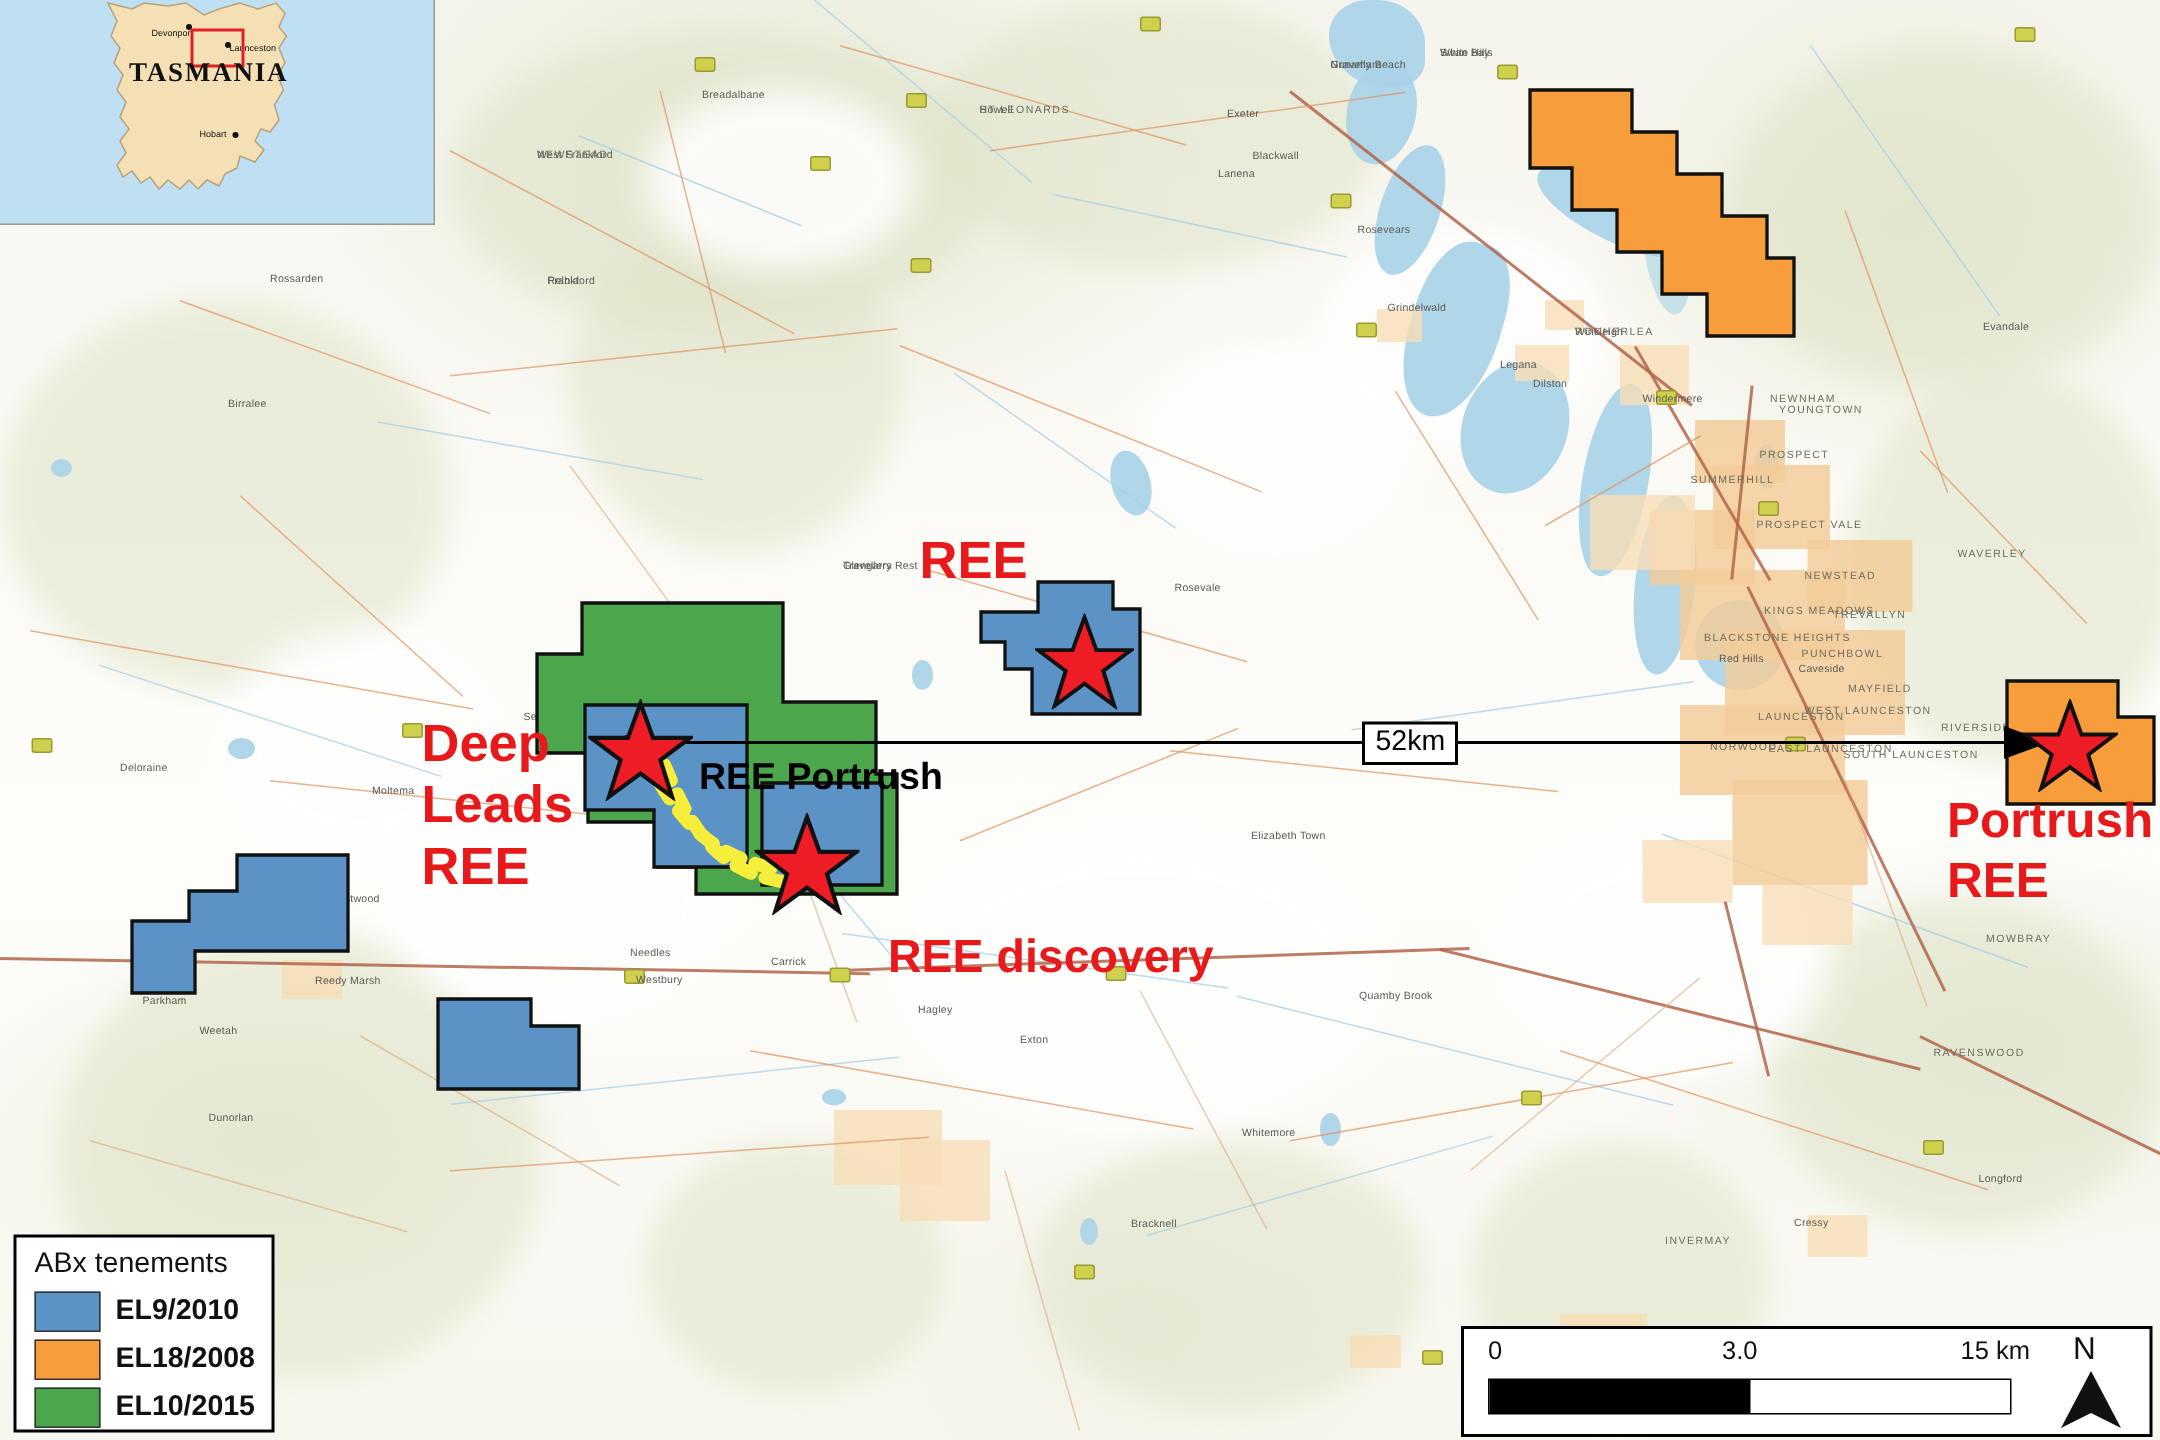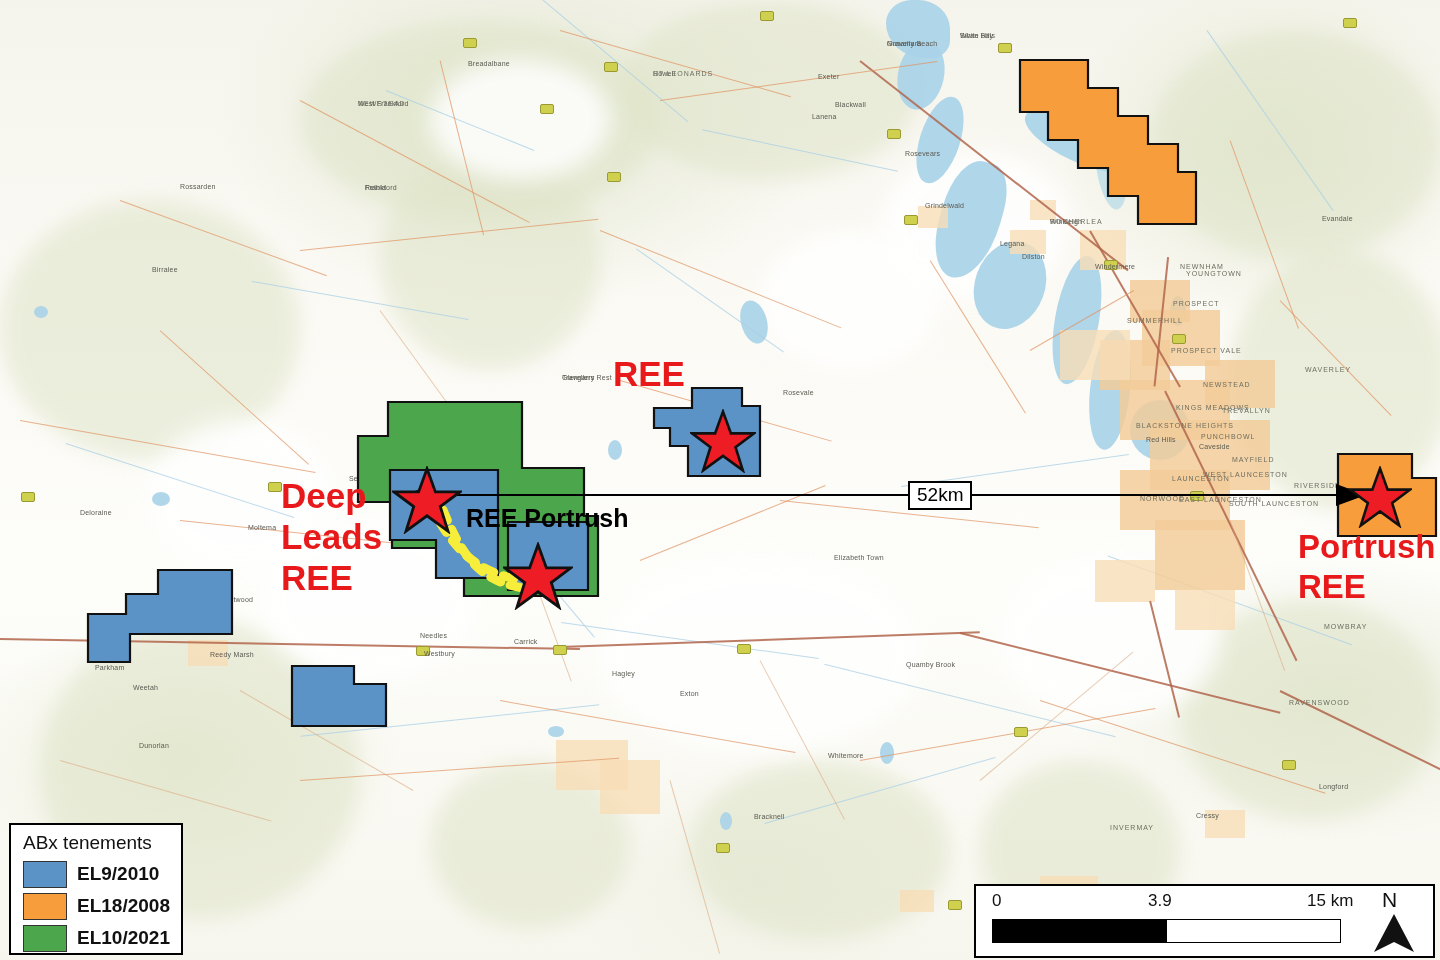--- a/index.html
+++ b/index.html
@@ -386,46 +386,65 @@
       <polygon points="50,3 62,36 97,36 69,57 80,92 50,70 20,92 31,57 3,36 38,36" fill="#ee1c25" stroke="#111" stroke-width="4"></polygon>
     </svg>
   </div>
 
   <div class="redlabel" style="left:613px;top:356px;font-size:35px;">REE</div>
 
   <div class="redlabel" style="left:281px;top:478px;font-size:35px;">Deep</div>
   <div class="redlabel" style="left:281px;top:519px;font-size:35px;">Leads</div>
   <div class="redlabel" style="left:281px;top:560px;font-size:35px;">REE</div>
 
+  <div class="redlabel" style="left:592px;top:622px;font-size:31px;">REE discovery</div>
 
   <div class="redlabel" style="left:1298px;top:530px;font-size:33px;">Portrush</div>
   <div class="redlabel" style="left:1298px;top:570px;font-size:33px;">REE</div>
 
   <div class="blacklabel" style="left:466px;top:504px;">REE Portrush</div>
 
+  <div id="inset">
+    <svg class="tasland" style="left:0;top:0;" width="289" height="149" viewBox="0 0 289 149">
+      <path d="M72,2 L88,6 L96,2 L112,4 L124,2 L136,10 L146,6 L160,2 L172,6 L184,2 L190,9
+               L186,18 L191,24 L186,32 L190,42 L185,50 L189,60 L183,70 L186,80 L180,88
+               L174,86 L170,94 L176,100 L170,108 L160,104 L158,112 L150,116 L146,124
+               L138,120 L132,126 L126,120 L120,126 L112,120 L106,126 L100,118 L94,122
+               L88,114 L82,118 L78,110 L84,102 L80,94 L86,86 L80,78 L84,68 L78,60
+               L82,50 L76,42 L80,32 L74,24 L78,14 Z" fill="#f5e0b5" stroke="#b8a27a" stroke-width="1"></path>
+    </svg>
+    <div class="idot" style="left:124px;top:16px;"></div>
+    <div class="ilbl" style="left:101px;top:20px;">Devonport</div>
+    <div class="idot" style="left:150px;top:28px;"></div>
+    <div class="ilbl" style="left:153px;top:30px;">Launceston</div>
+    <div class="idot" style="left:155px;top:88px;"></div>
+    <div class="ilbl" style="left:133px;top:87px;">Hobart</div>
+    <div id="inset-box"></div>
+    <div id="inset-title">TASMANIA</div>
+  </div>
 
   <div id="legend">
     <div id="legend-title">ABx tenements</div>
     <div class="leg-row" style="top:36px;">
       <div class="leg-sw" style="background:#5b93c7;"></div>
       <div class="leg-tx">EL9/2010</div>
     </div>
     <div class="leg-row" style="top:68px;">
       <div class="leg-sw" style="background:#f79d3c;"></div>
       <div class="leg-tx">EL18/2008</div>
     </div>
     <div class="leg-row" style="top:100px;">
       <div class="leg-sw" style="background:#4ca64c;"></div>
-      <div class="leg-tx">EL10/2021</div>
+      <div class="leg-tx">EL10/2015</div>
     </div>
   </div>
 
   <div id="scalebar">
     <div class="sc-num" style="left:16px;">0</div>
-    <div class="sc-num" style="left:172px;">3.9</div>
+    <div class="sc-num" style="left:172px;">3.0</div>
     <div class="sc-num" style="left:331px;">15 km</div>
     <div id="sc-bar">
       <div id="sc-fill"></div>
     </div>
     <div id="northarrow">
       <div id="na-n">N</div>
       <svg style="position:absolute;left:6px;top:24px;" width="48" height="40" viewBox="0 0 48 40">
         <polygon points="24,0 44,38 24,28 4,38" fill="#111"></polygon>
       </svg>
     </div>

